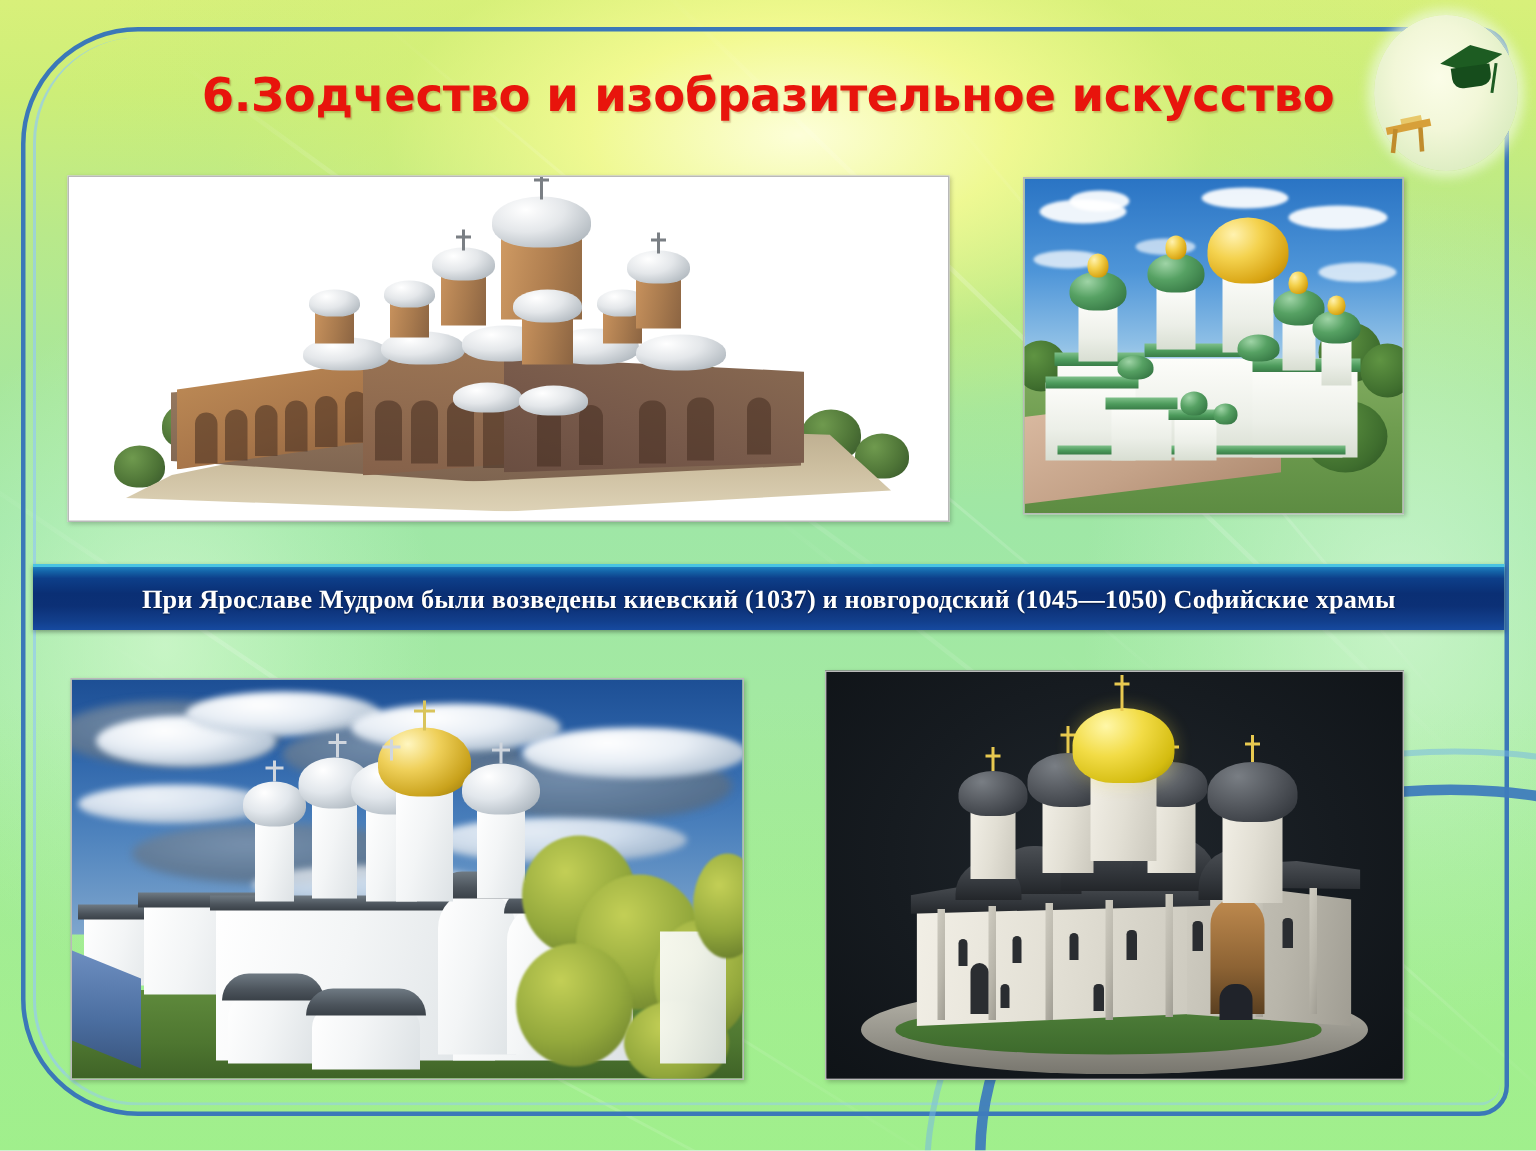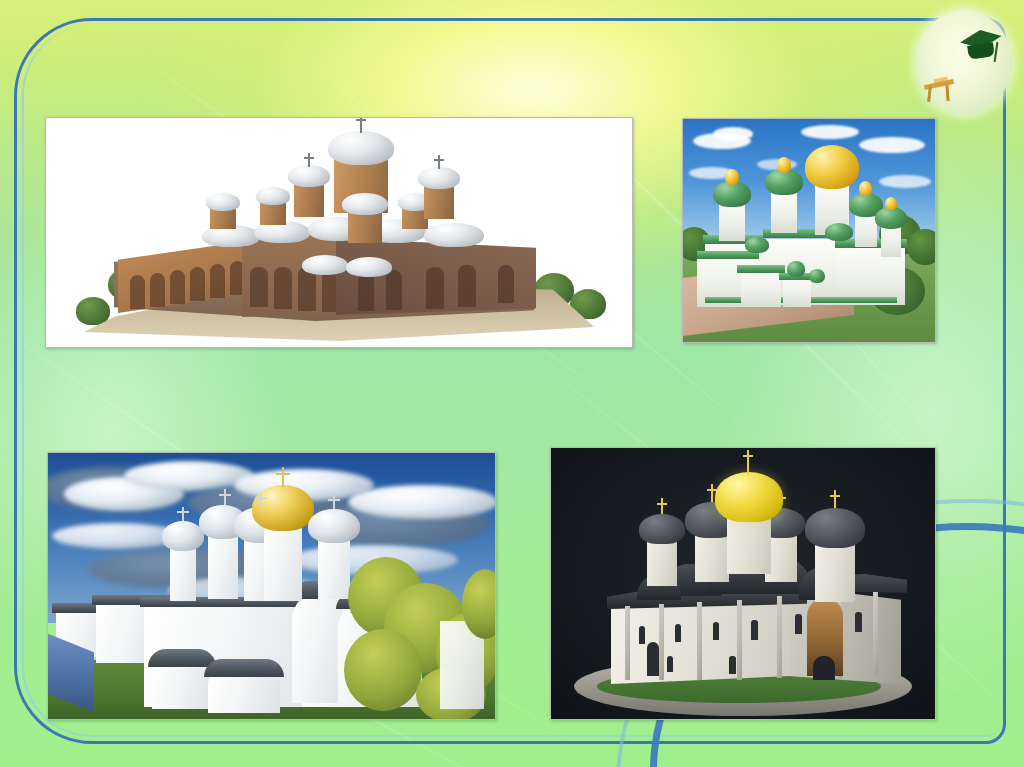--- a/index.html
+++ b/index.html
@@ -491,20 +491,21 @@
   <div class="ray" style="left:60px;top:420px;width:680px;height:2px;transform:rotate(32deg);opacity:.30;"></div>
   <div class="ray" style="left:500px;top:330px;width:640px;height:3px;transform:rotate(38deg);opacity:.30;"></div>
   <div class="ray" style="left:700px;top:430px;width:460px;height:2px;transform:rotate(42deg);opacity:.28;"></div>
   <div class="ray" style="left:150px;top:600px;width:520px;height:2px;transform:rotate(28deg);opacity:.22;"></div>
 
   <div class="frame"></div>
   <div class="frame-inner"></div>
   <div class="frame-sweep"></div>
   <div class="frame-sweep2"></div>
 
+  <div class="title">6.Зодчество и изобразительное искусство</div>
 
   <div class="logo">
     <div class="logo-oval"></div>
     <div class="logo-desk">
       <div class="logo-book"></div>
       <div class="logo-desk-top"></div>
       <div class="logo-desk-leg1"></div>
       <div class="logo-desk-leg2"></div>
     </div>
     <div class="logo-cap"></div>
@@ -766,14 +767,17 @@
       <div class="p4-wall" style="left:264px;top:92px;width:40px;height:62px;"></div>
       <div class="p4-darkdome" style="left:254px;top:60px;width:60px;height:40px;"></div>
       <div class="p4-cross" style="left:283px;top:42px;height:18px;"></div>
 
       <div class="p4-wall" style="left:176px;top:64px;width:44px;height:62px;"></div>
       <div class="p4-golddome" style="left:164px;top:24px;width:68px;height:50px;"></div>
       <div class="p4-cross" style="left:196px;top:2px;height:24px;"></div>
     </div>
   </div>
 
+  <div class="caption-bar">
+    <span class="caption-text">При Ярославе Мудром были возведены киевский (1037) и новгородский (1045—1050) Софийские храмы</span>
+  </div>
 
 </div>
 
 </body></html>

